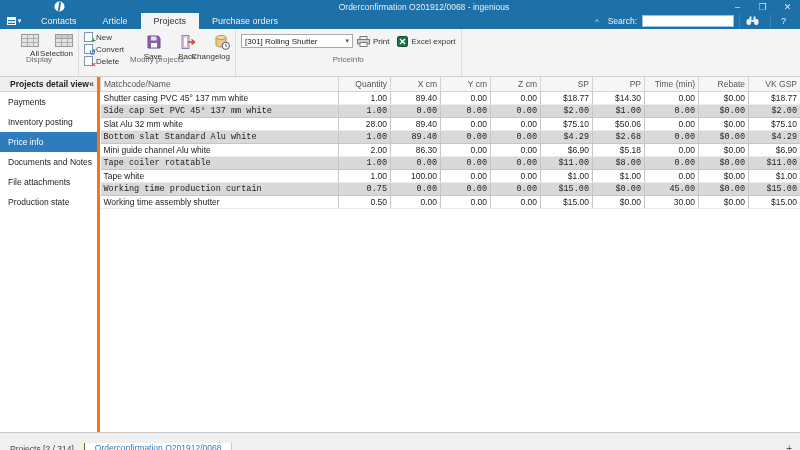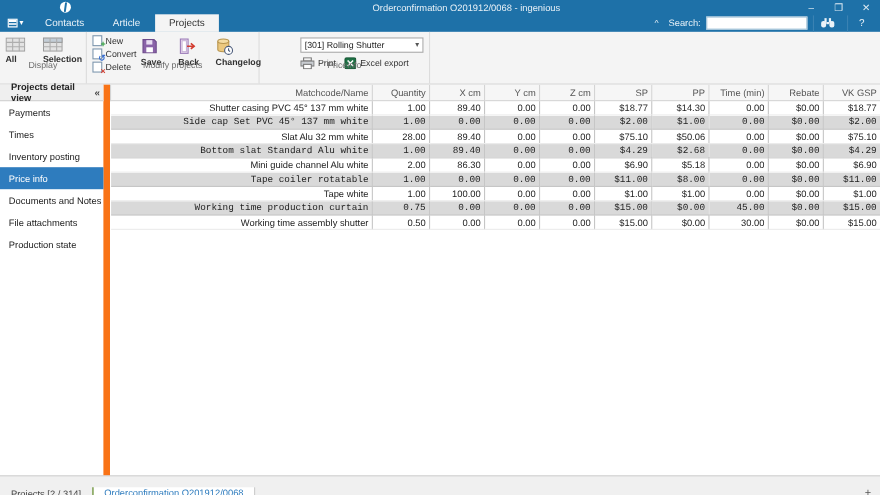--- a/index.html
+++ b/index.html
@@ -23,46 +23,46 @@
   .tabrow-right { margin-left:auto; display:flex; align-items:center; padding-right:4px; gap:5px; }
   .collapse-arrow { font-size:8px; color:#d7e6f0; padding:0 4px; }
   .search-label { font-size:8.5px; color:#eaf2f8; }
   .search-input { width:92px; height:12px; border:1px solid #9fc0d6; background:#fff; font-size:8.5px; padding:0 3px; font-family:"Liberation Sans",sans-serif; }
   .icon-btn { width:26px; height:15px; display:flex; align-items:center; justify-content:center; border-left:1px solid #3a82b3; color:#eaf2f8; font-size:9px; }
 
   
   .ribbon { height:48px; background:#f4f4f4; border-bottom:1px solid #cfcfcf; display:flex; }
   .rgroup { position:relative; border-right:1px solid #dcdcdc; padding:3px 5px 11px 5px; display:flex; align-items:flex-start; }
   .rgroup-label { position:absolute; bottom:12px; left:0; right:0; text-align:center; font-size:8px; color:#6b6b6b; }
-  .big-btn { width:34px; display:flex; flex-direction:column; align-items:flex-start; gap:2px; padding-top:2px; cursor:default;font-weight:bold; }
+  .big-btn { width:34px; display:flex; flex-direction:column; align-items:flex-end; gap:2px; padding-top:2px; cursor:default; }
   .big-btn .lbl { font-size:8px; color:#333; white-space:nowrap; }
   .small-stack { display:flex; flex-direction:column; justify-content:space-between; height:34px; margin-right:4px; }
   .small-btn { display:flex; align-items:center; gap:3px; font-size:8px; color:#333; cursor:default; }
   .doc-ic { width:9px; height:10px; background:#fff; border:1px solid #7d96ad; position:relative; display:inline-block; }
   .doc-ic .badge { position:absolute; right:-4px; bottom:-4px; font-weight:bold; font-size:8px; line-height:8px; }
   .badge.green { color:#2e9e3c; } .badge.red { color:#d23b2e; } .badge.blue { color:#3a6fd0; }
-  .price-col { display:flex; flex-direction:column; gap:4px; padding-top:2px;margin-left:32px; }
+  .price-col { display:flex; flex-direction:row; gap:4px; padding-top:2px; }
   .dropdown { width:112px; height:14px; background:#fff; border:1px solid #a9a9a9; display:flex; align-items:center; font-size:8px; padding:0 3px; color:#222; }
   .dropdown .caret { margin-left:auto; font-size:7px; color:#555; }
   .price-row { display:flex; gap:8px; align-items:center; }
 
   
   .main { display:flex; height:355px; }
-  .sidebar { width:100px; border-right:6px solid #f97316; background:#fff; display:flex; flex-direction:column; }
+  .sidebar { width:100px; border-right:3px solid #f97316; background:#fff; display:flex; flex-direction:column; }
   .side-header { height:15px; background:#efefef; border-bottom:1px solid #d2d2d2; display:flex; align-items:center; justify-content:space-between; padding:0 3px 0 10px; font-weight:bold; font-size:8.5px; color:#222; }
   .side-collapse { font-size:9px; color:#444; cursor:default; }
   .side-item { padding:5px 0 5px 8px; font-size:8.5px; color:#222; cursor:default; }
   .side-item.selected { background:#2e7cbe; color:#fff; }
 
   .content { flex:1; background:#fff; overflow:hidden; }
   table { border-collapse:collapse; table-layout:fixed; width:700px; }
   th { background:#f6f6f6; border:1px solid #d4d4d4; border-top:none; font-weight:normal; font-size:8.5px; color:#555; text-align:right; padding:2px 3px; height:13px; white-space:nowrap; overflow:hidden; }
   td { border-right:1px solid #c6c6c6; border-bottom:1px solid #ebebeb; font-size:8.5px; color:#222; text-align:right; padding:1px 3px; height:11px; white-space:nowrap; overflow:hidden; }
   tr.alt td { background:#d9d9d9; border-bottom:1px solid #c6c6c6;font-family:Liberation Mono, monospace; }
-  th.left, td.left { text-align:right; }
+  th.left, td.left { text-align:left; }
 
   
   .statusbar { height:32px; background:#f0f0f0; border-top:1px solid #c9c9c9; display:flex; align-items:center; font-size:8.5px; }
   .stab { display:flex; align-items:center; padding:0 10px; color:#444; cursor:default; }
   .stab.active { background:#fff; color:#2e7cbe; border-left:1px solid #4d7c0f; border-right:1px solid #c9c9c9; border-bottom:2px solid #2e7cbe; }
   .add-tab { margin-left:auto; padding:0 8px; display:flex; align-items:center; color:#555; font-size:10px; }
 
   svg { display:block; }
 </style>
 </head>
@@ -85,20 +85,21 @@
   </div>
   <div class="tabrow">
     <span class="menu-btn">
       <span class="menu-glyph"></span>
       <span class="menu-caret">▾</span>
     </span>
     <div style="display:flex;">
         <div class="tab">Contacts</div>
         <div class="tab">Article</div>
         <div class="tab active">Projects</div>
+        <div class="tab">Purchase orders</div>
       </div>
     <div class="tabrow-right">
       <span class="collapse-arrow">^</span>
       <span class="search-label">Search:</span>
       <input class="search-input" value="" style="">
       <span class="icon-btn">
         <svg width="13" height="10" viewBox="0 0 13 10">
             <rect x="0.5" y="3" width="4.5" height="6" rx="2" fill="#eaf2f8"></rect>
             <rect x="8" y="3" width="4.5" height="6" rx="2" fill="#eaf2f8"></rect>
             <rect x="3.5" y="0.5" width="2" height="4" fill="#eaf2f8"></rect>
@@ -213,21 +214,20 @@
 </div>
 
 <div class="main">
   <div class="sidebar">
     <div class="side-header">
       <span>Projects detail view</span>
       <span class="side-collapse">«</span>
     </div>
     <div>
         <div class="side-item">Payments</div>
-        <div class="side-item">Times</div>
         <div class="side-item">Inventory posting</div>
         <div class="side-item selected">Price info</div>
         <div class="side-item">Documents and Notes</div>
         <div class="side-item">File attachments</div>
         <div class="side-item">Production state</div>
       </div>
   </div>
 
   <div class="content">
     <table>

